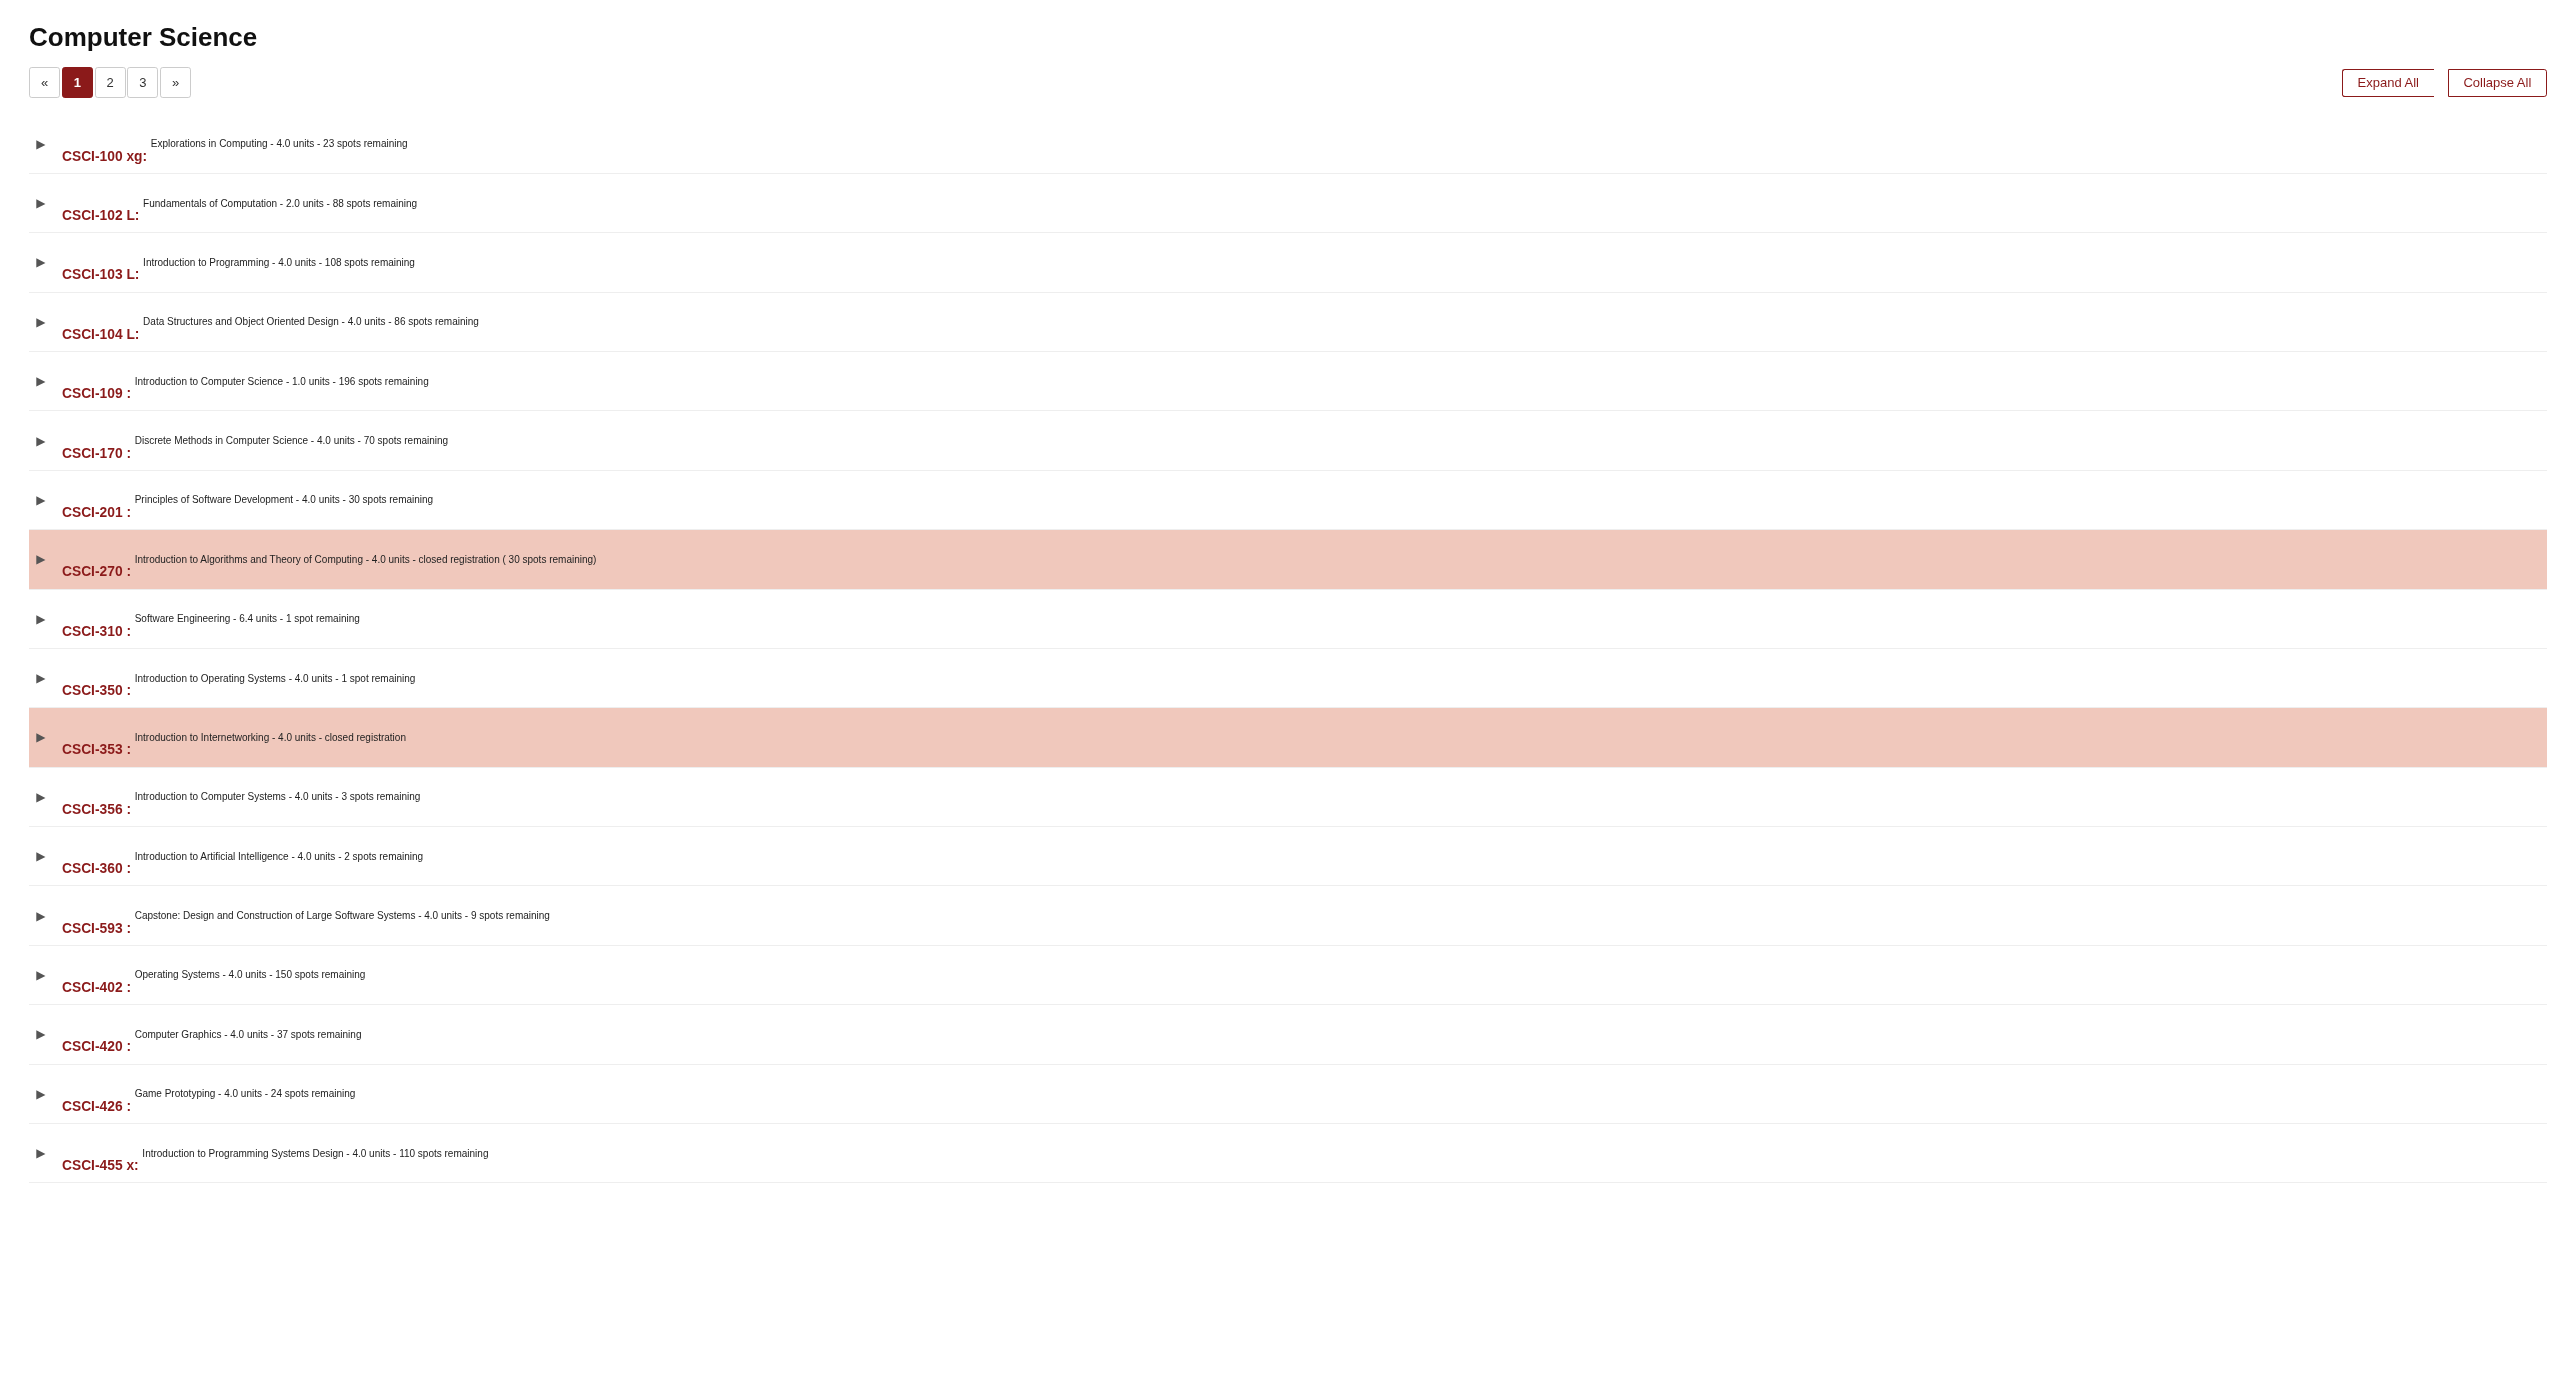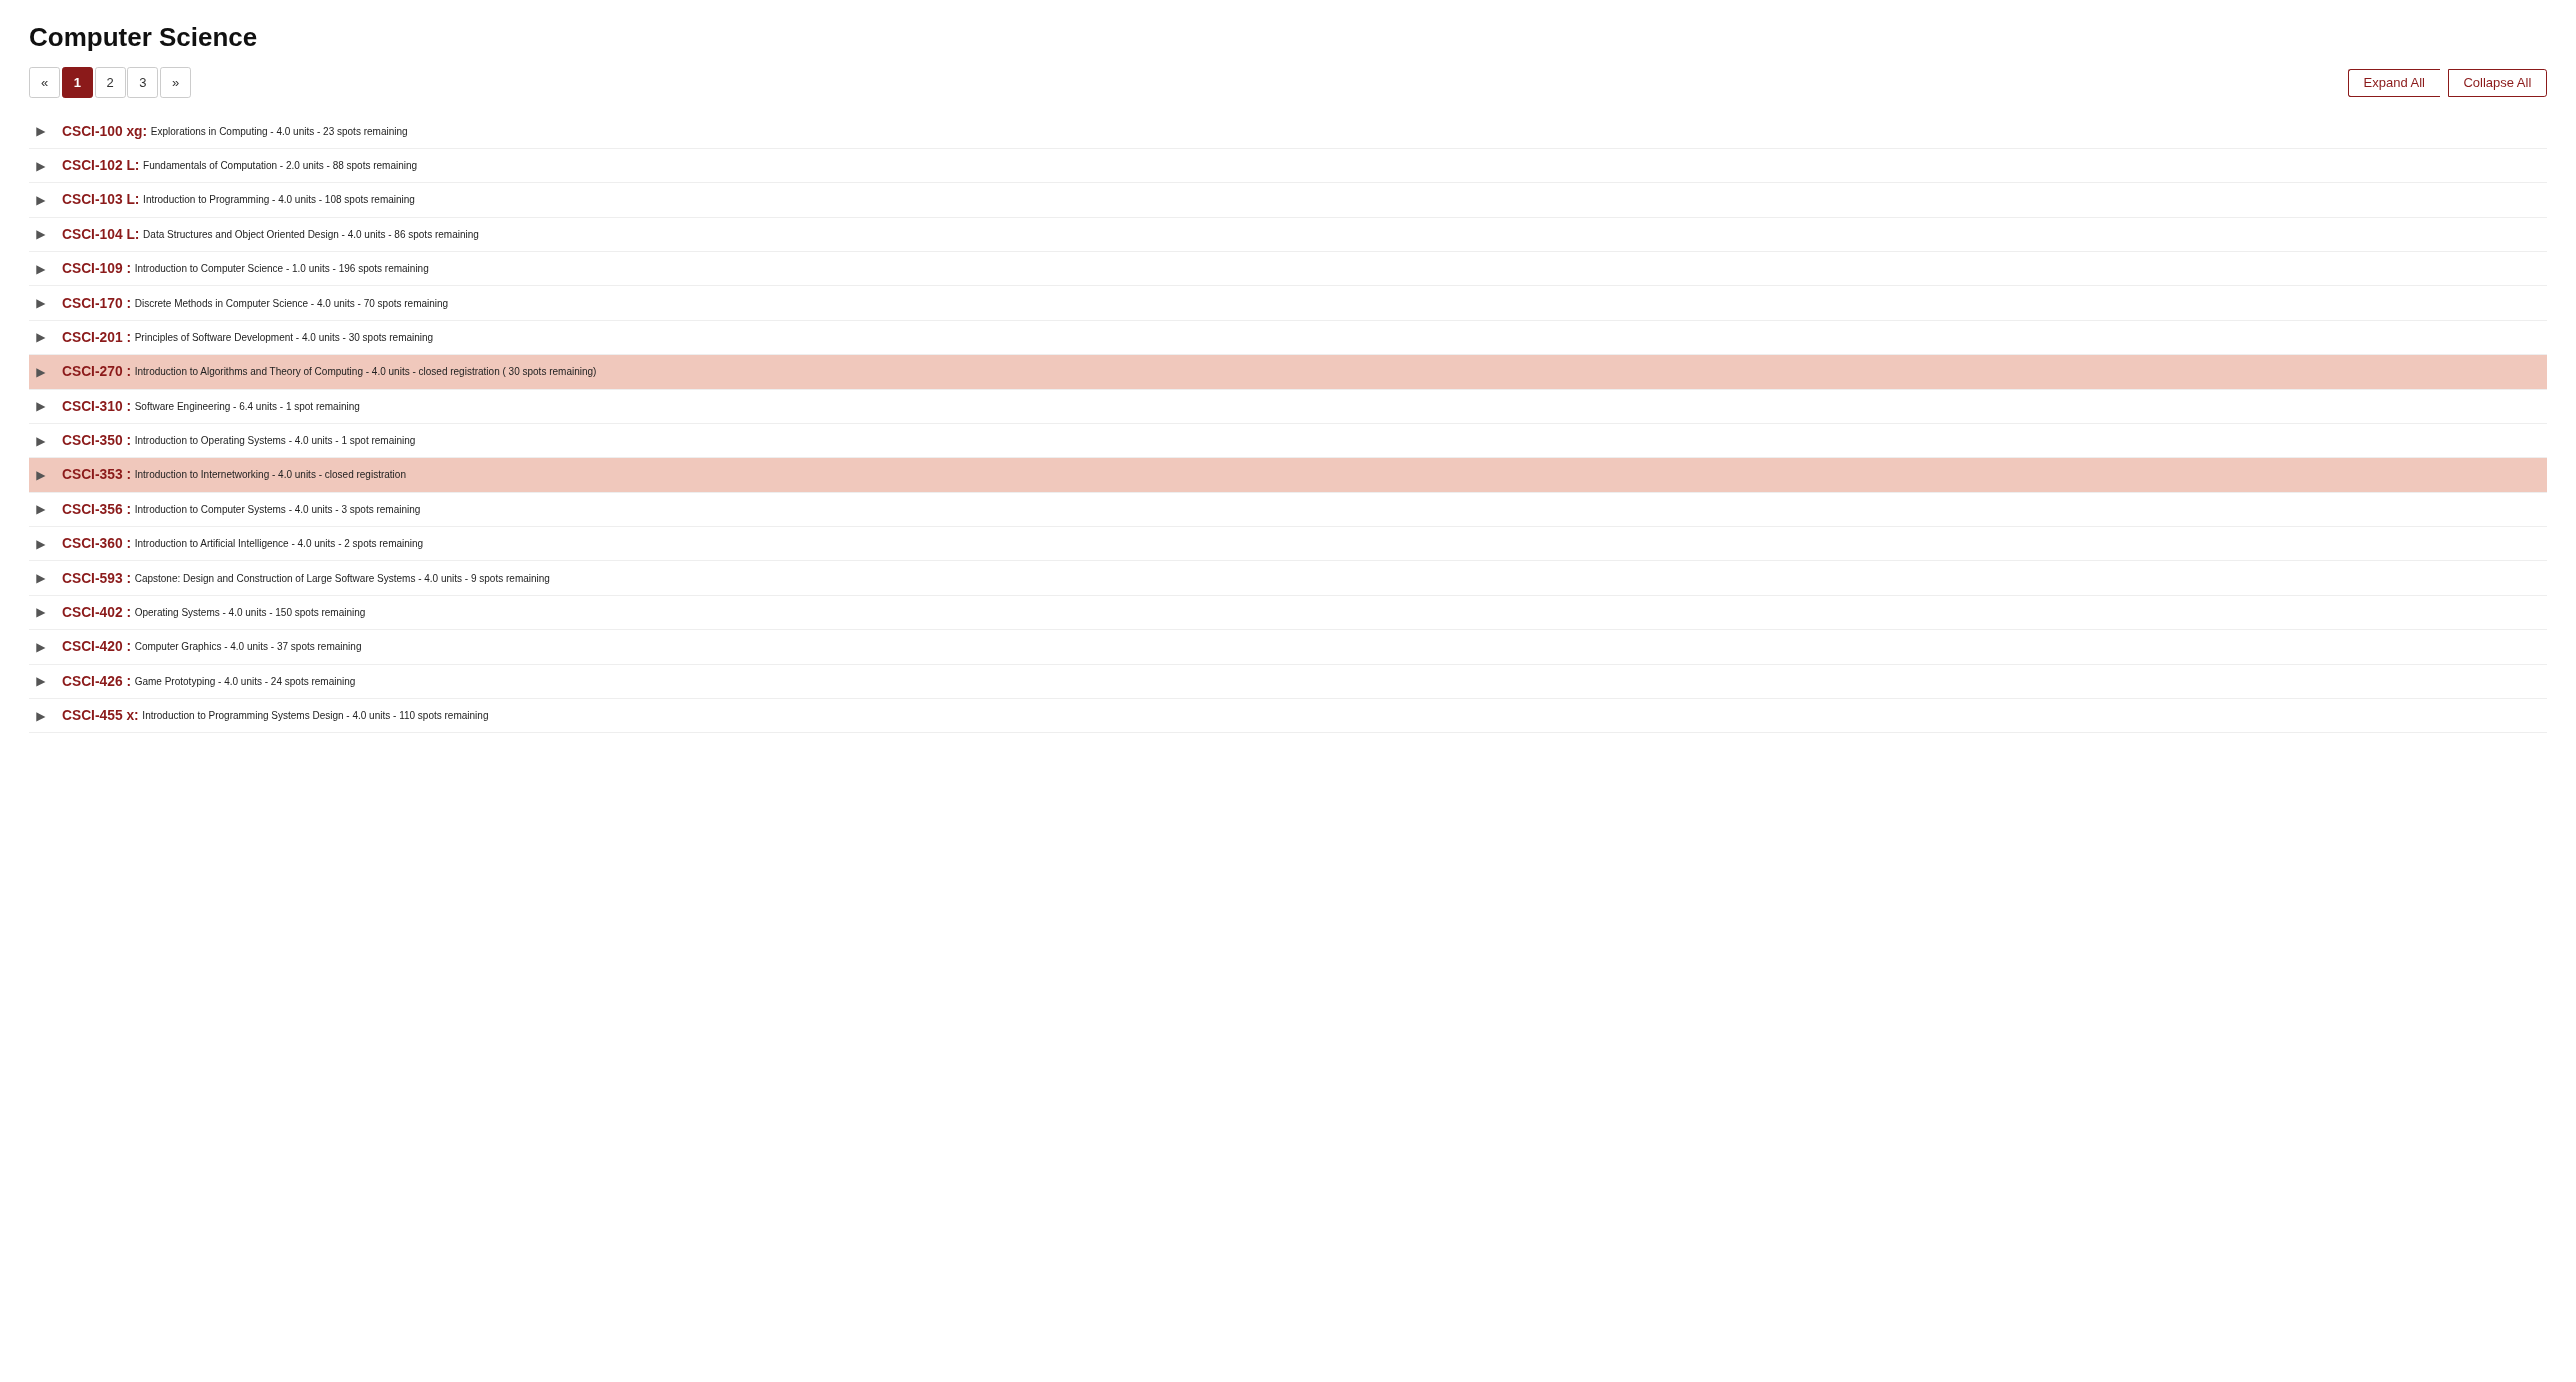--- a/index.html
+++ b/index.html
@@ -42,21 +42,21 @@
       padding: 0 7.3px;
     }
     .page-btn.active {
       background: #8b1a1a;
       color: #fff;
       border-color: #8b1a1a;
       font-weight: bold;
     }
     .expand-collapse-btns {
       display: flex;
-      gap: 8px;
+      gap: 14px;
       align-items: flex-end;
     }
     .expand-btn, .collapse-btn {
       border: 0.9px solid #8b1a1a;
       background: #fff;
       color: #8b1a1a;
       padding: 5.5px 14.7px;
       font-size: 13px;
       cursor: pointer;
     }
@@ -80,20 +80,21 @@
       color: #555;
       margin-right: 11px;
       font-size: 12px;
       min-width: 14.7px;
     }
     .course-code {
       color: #8b1a1a;
       font-weight: bold;
       margin-right: 3.7px;
       white-space: nowrap;
+      margin-top: 25px;
     }
     .course-info {
       color: #222;
       font-size: 10px;
     }
   </style>
 </head>
 <body>
 
 <h1>Computer Science</h1>

